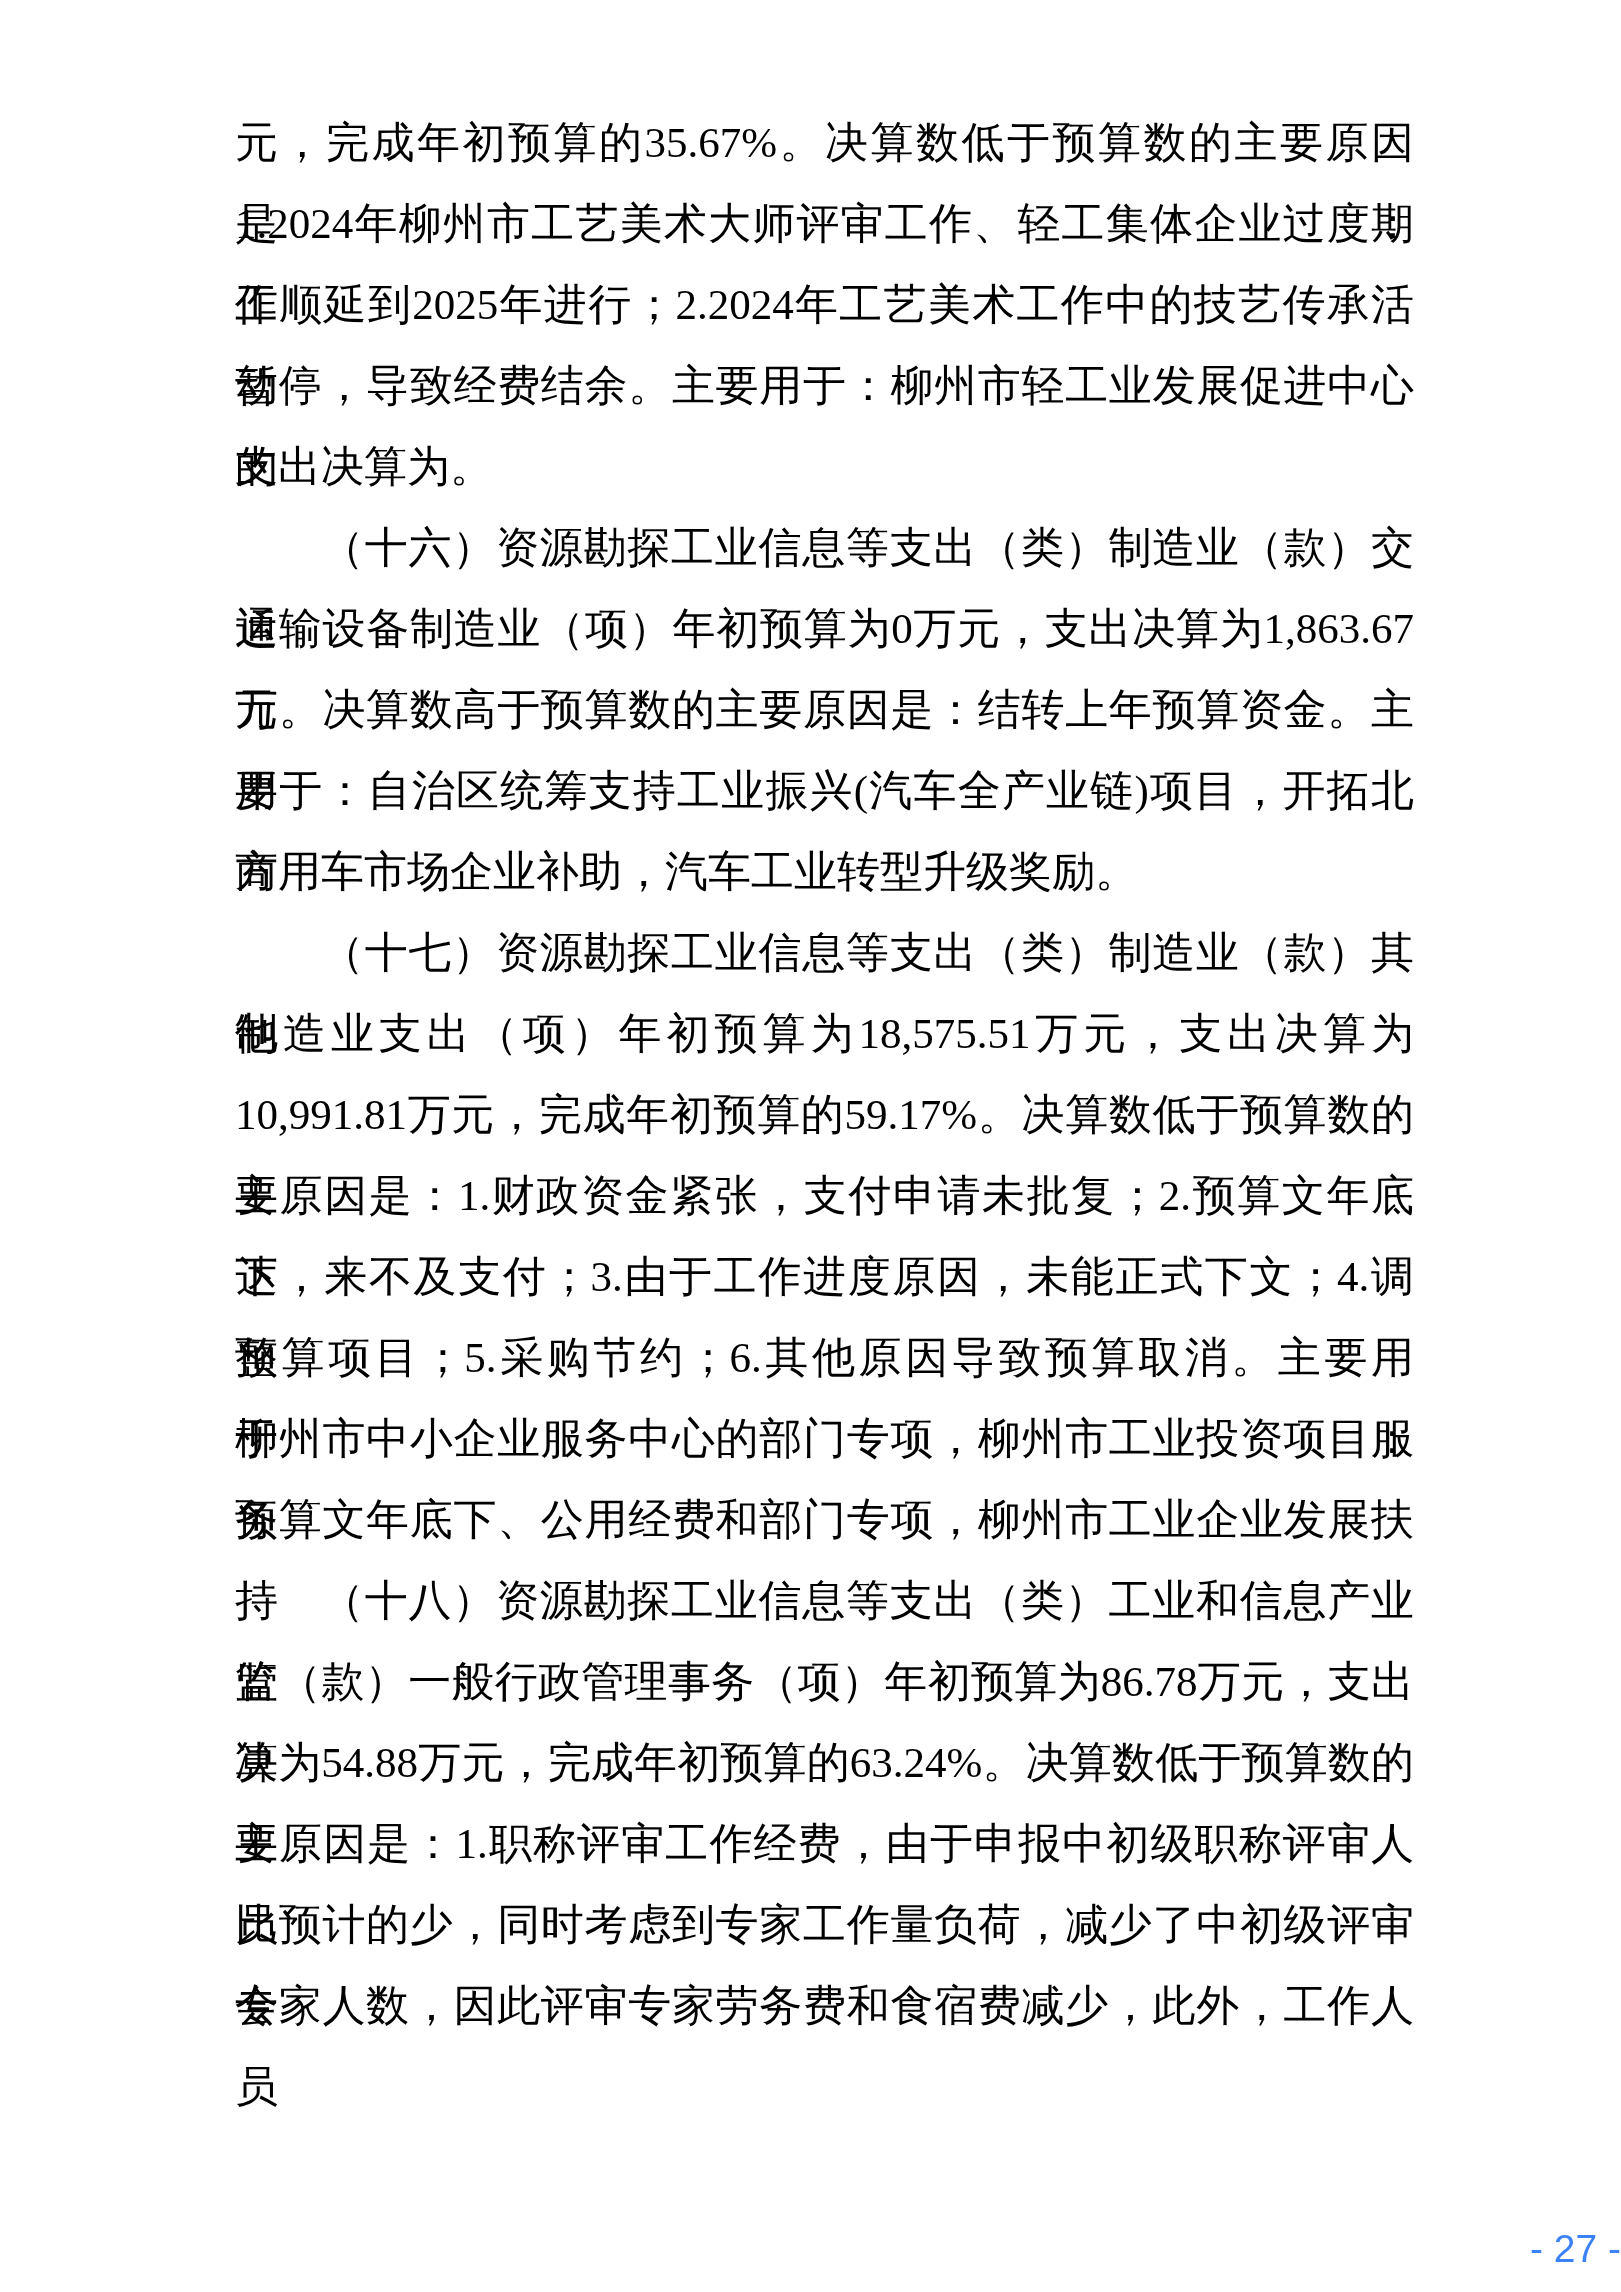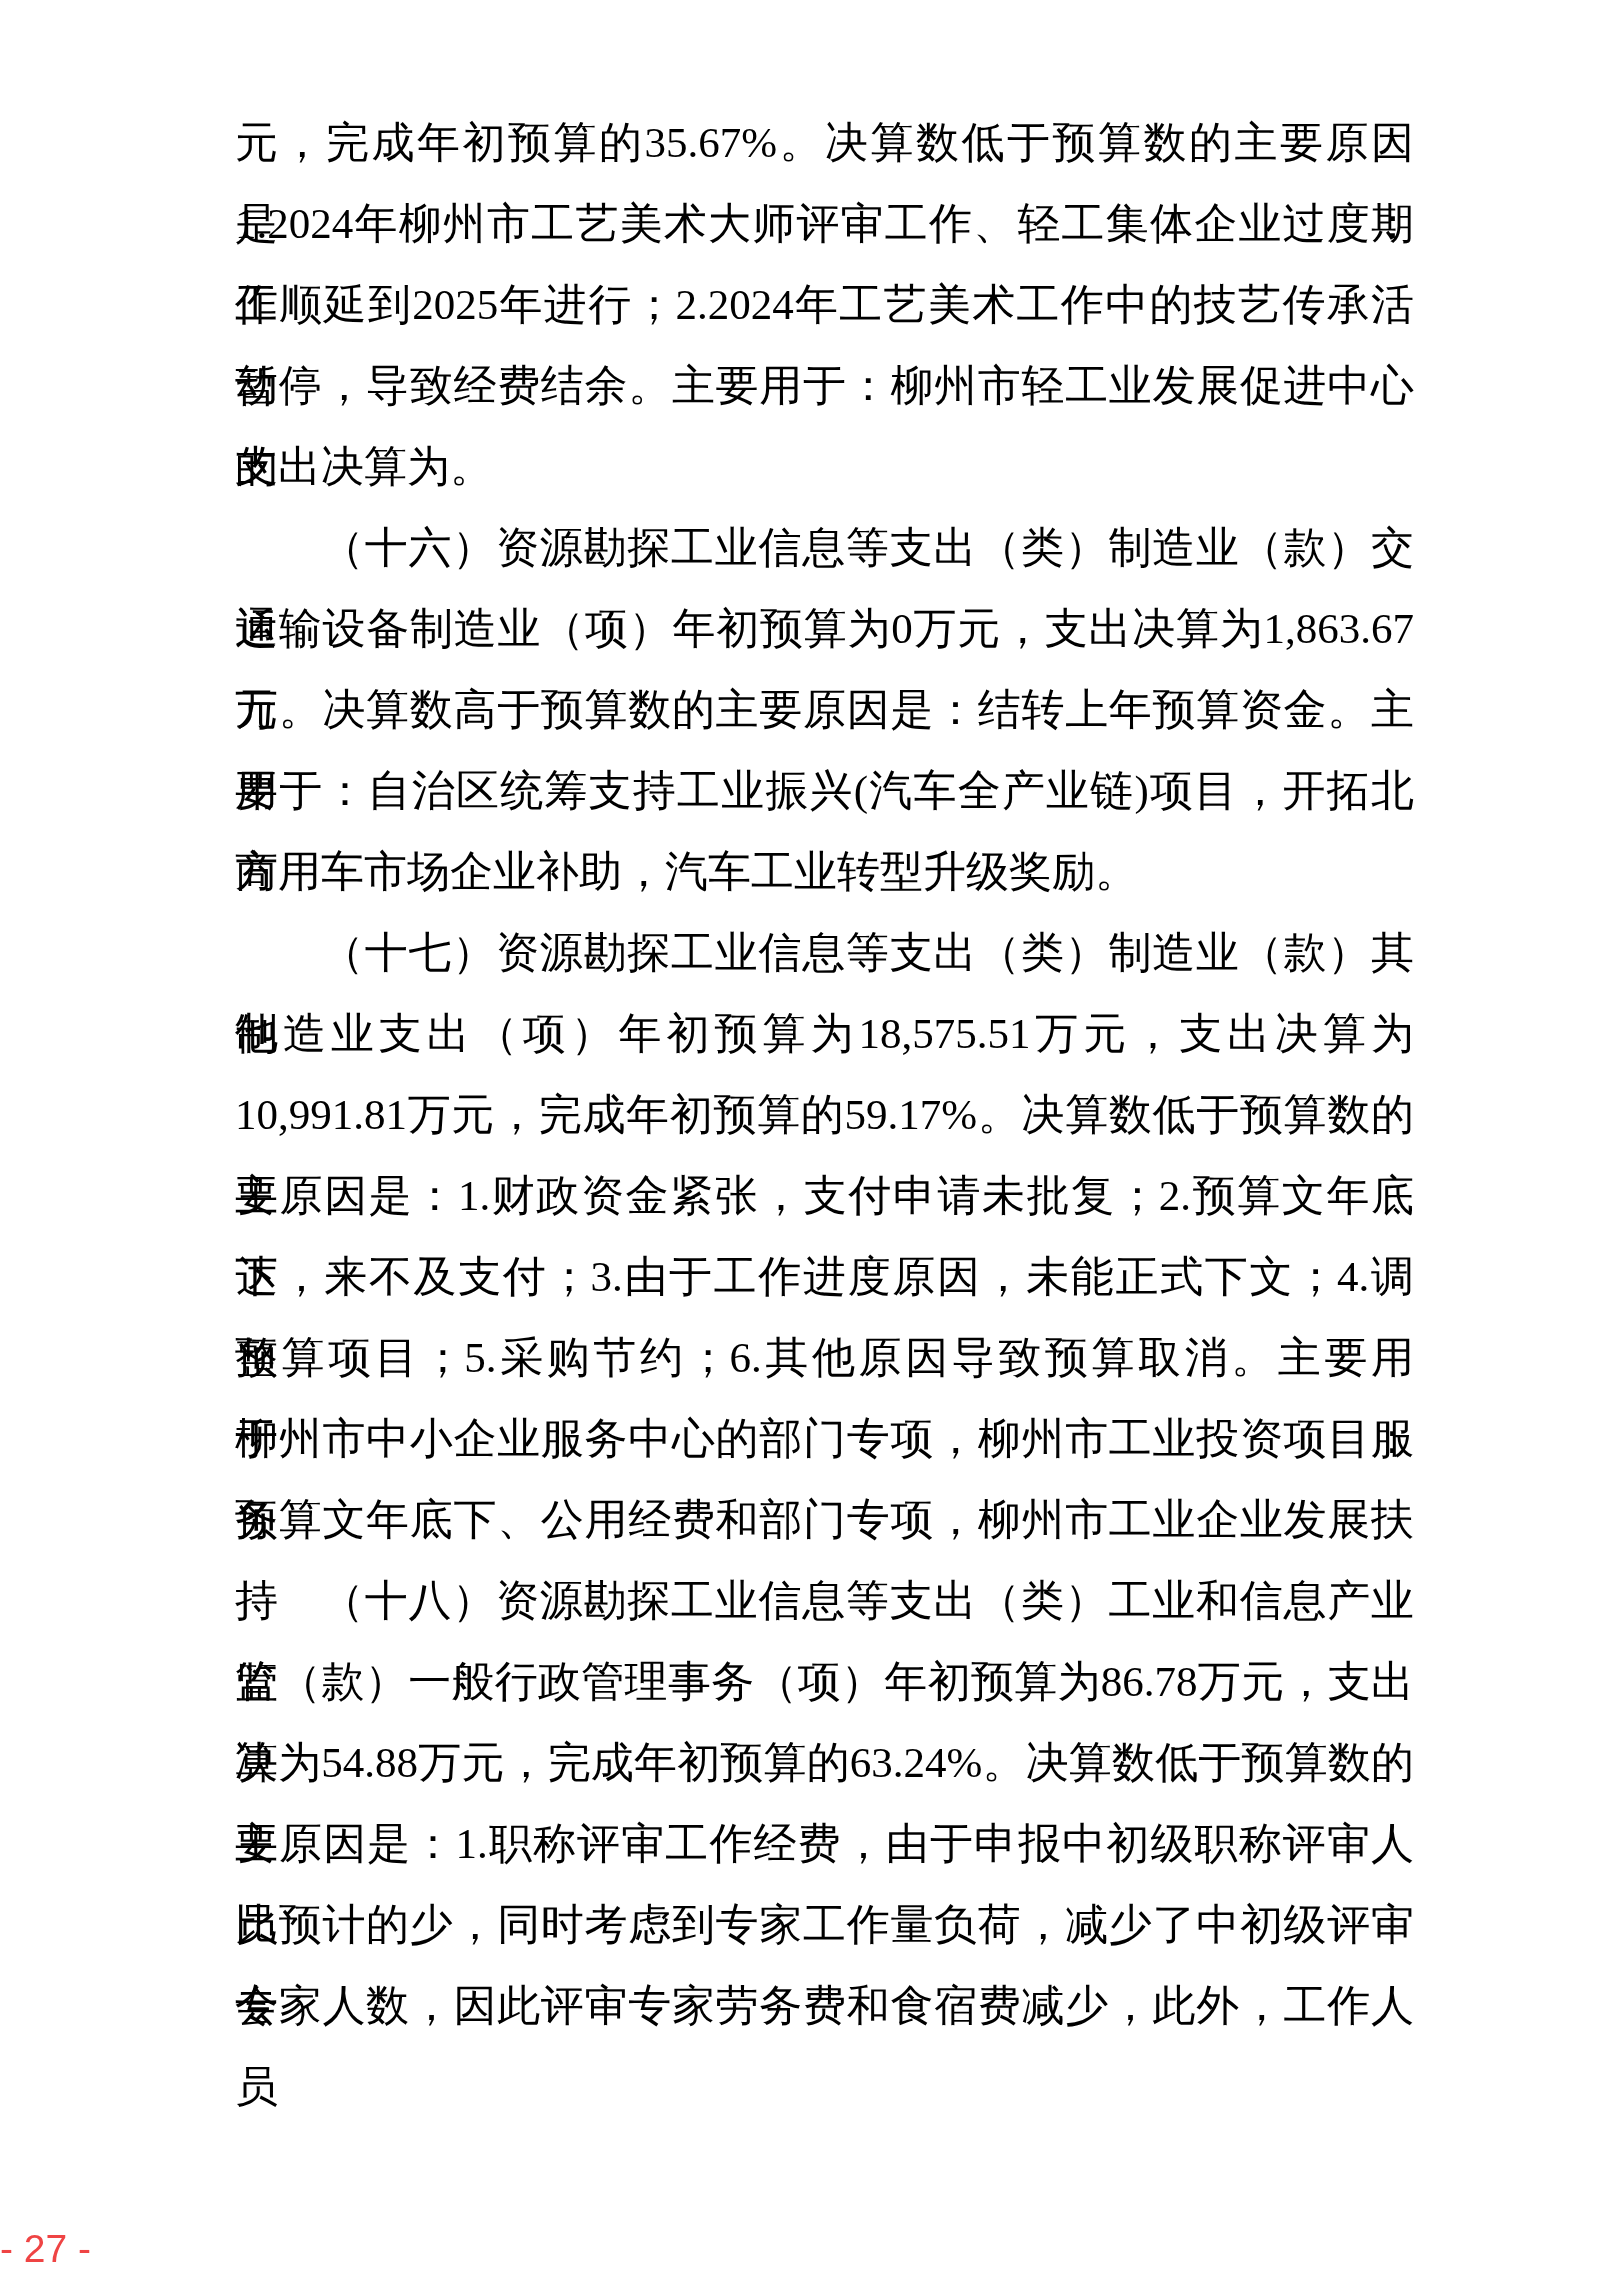--- a/index.html
+++ b/index.html
@@ -43,25 +43,25 @@
     text-justify: inter-character;
   }
   .line.indent {
     text-indent: 86px;
   }
   .page-number {
     position: absolute;
     left: 0;
     top: 2217px;
     width: 1621px;
-    text-align: left;
+    text-align: right;
     font-family: "Liberation Sans", sans-serif;
     font-size: 39px;
     line-height: 47px;
-    color: #ef4444;
+    color: #3b82f6;
   }
 </style>
 </head>
 <body>
 
 <div class="page">
   <div class="doc">
       <div class="line fill">元，完成年初预算的35.67%。决算数低于预算数的主要原因是：</div>
       <div class="line fill">1.2024年柳州市工艺美术大师评审工作、轻工集体企业过度期工</div>
       <div class="line fill">作顺延到2025年进行；2.2024年工艺美术工作中的技艺传承活动</div>

